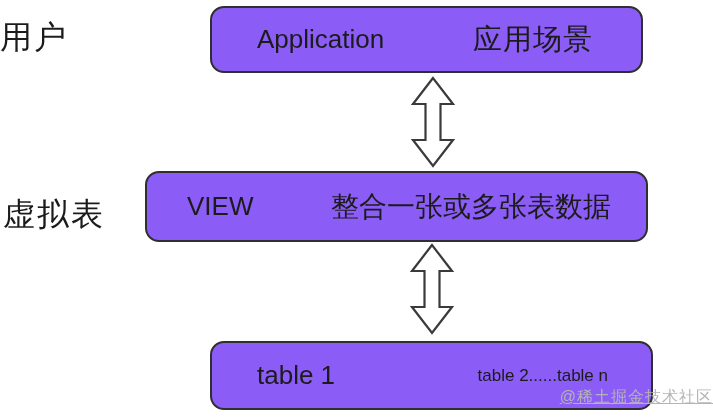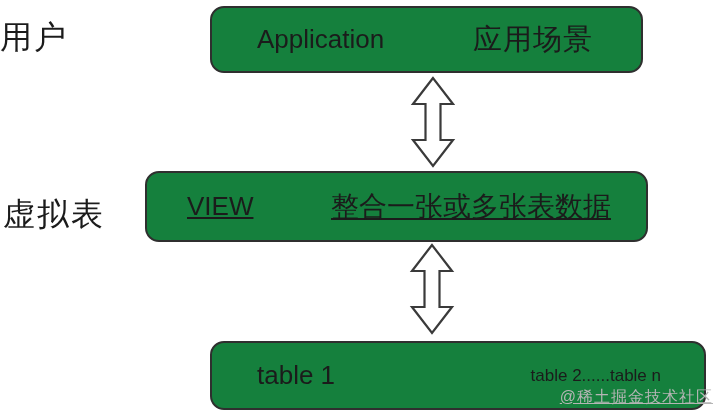--- a/index.html
+++ b/index.html
@@ -28,32 +28,32 @@
     color: var(--text);
     letter-spacing: 2px;
     white-space: nowrap;
   }
   .label-user    { left: 0; top: 21px; }
   .label-virtual { left: 3px;  top: 190px; margin-top: 8px; }
   .label-data    { left: 6px;  top: 355px; }
 
   .box {
     position: absolute;
-    background: #15803d;
+    background: #8b5cf6;
     border: 2.5px solid var(--box-border);
     border-radius: 14px;
     display: flex;
     align-items: center;
     justify-content: space-between;
     color: var(--text);
     white-space: nowrap;
   }
   .box-app   { left: 210px; top: 6px;   width: 433px; height: 67px; padding: 0 48px 0 45px; }
-  .box-view  { left: 145px; top: 171px; width: 503px; height: 71px; padding: 0 35px 0 40px; text-decoration: underline; }
-  .box-table { left: 210px; top: 341px; width: 496px; height: 69px; padding: 0 43px 0 45px; }
+  .box-view  { left: 145px; top: 171px; width: 503px; height: 71px; padding: 0 35px 0 40px; }
+  .box-table { left: 210px; top: 341px; width: 443px; height: 69px; padding: 0 43px 0 45px; }
 
   .box .primary   { font-size: 26px; }
   .box .secondary { font-size: 29px; letter-spacing: 1px; }
   .box-view .secondary { font-size: 28px; letter-spacing: 0; margin-left: 27px; }
   .box-table .secondary { font-size: 17px; letter-spacing: 0; }
 
   .arrow {
     position: absolute;
     width: 46px;
     height: 92px;

